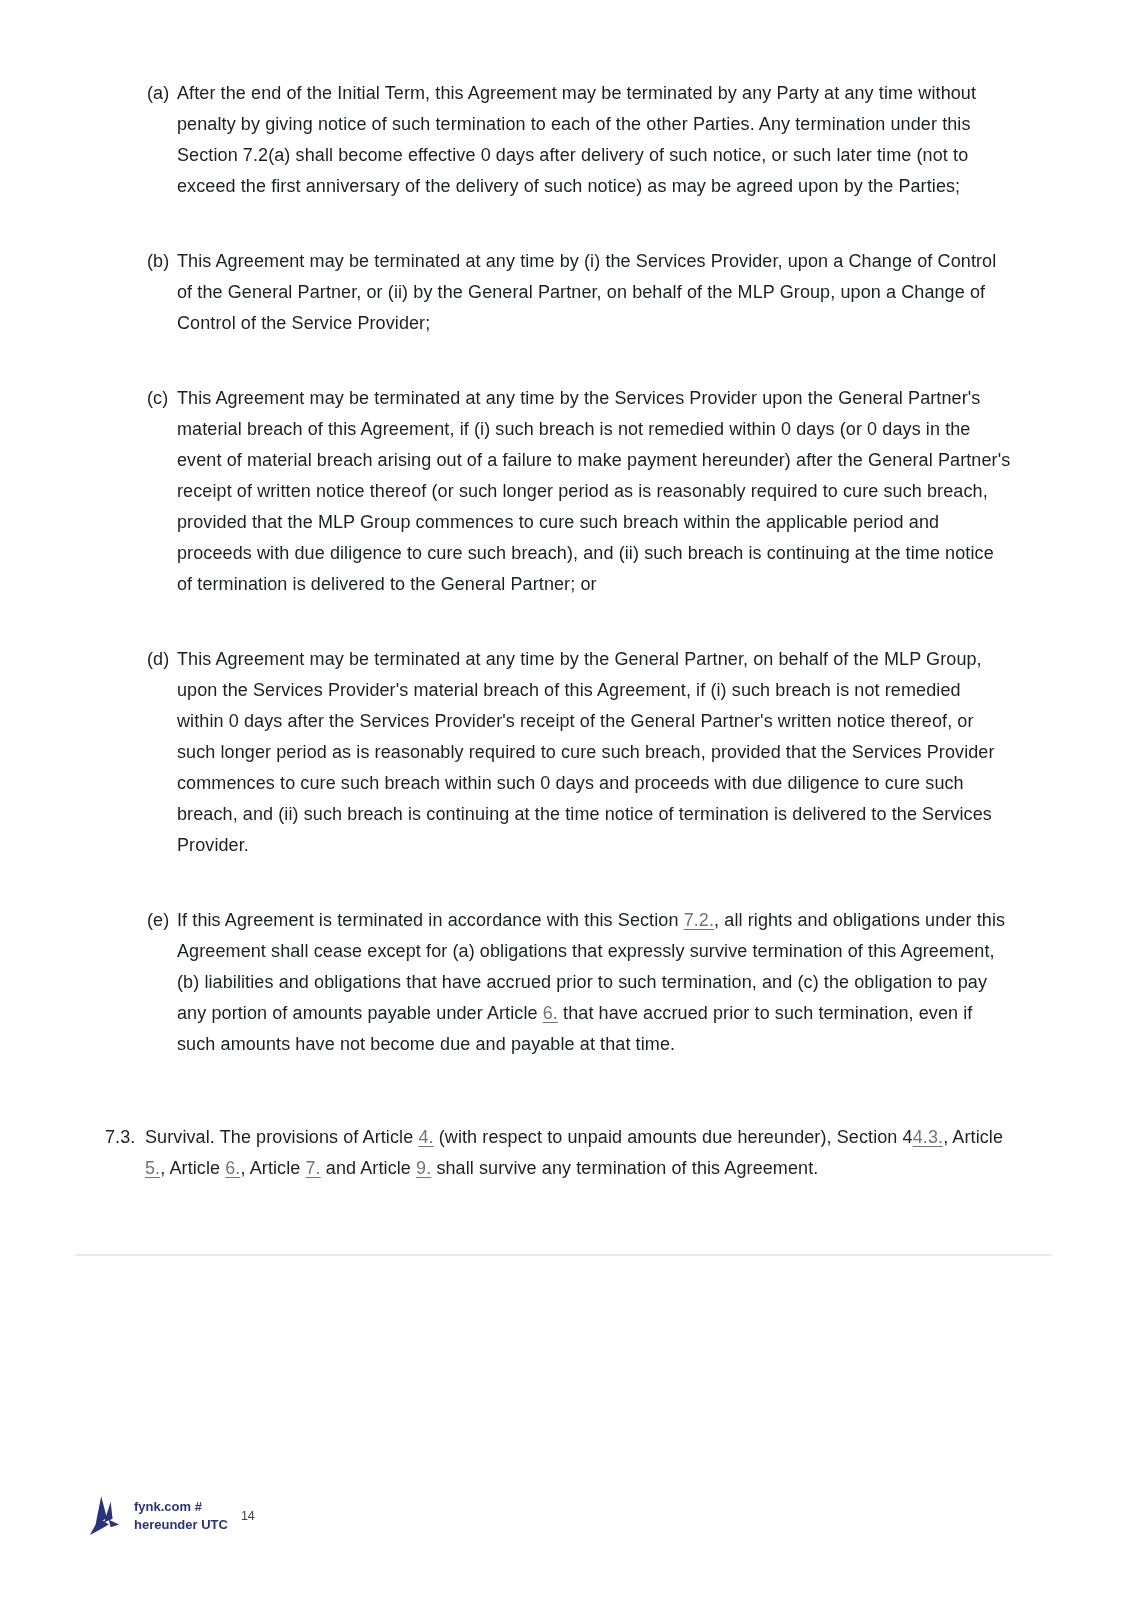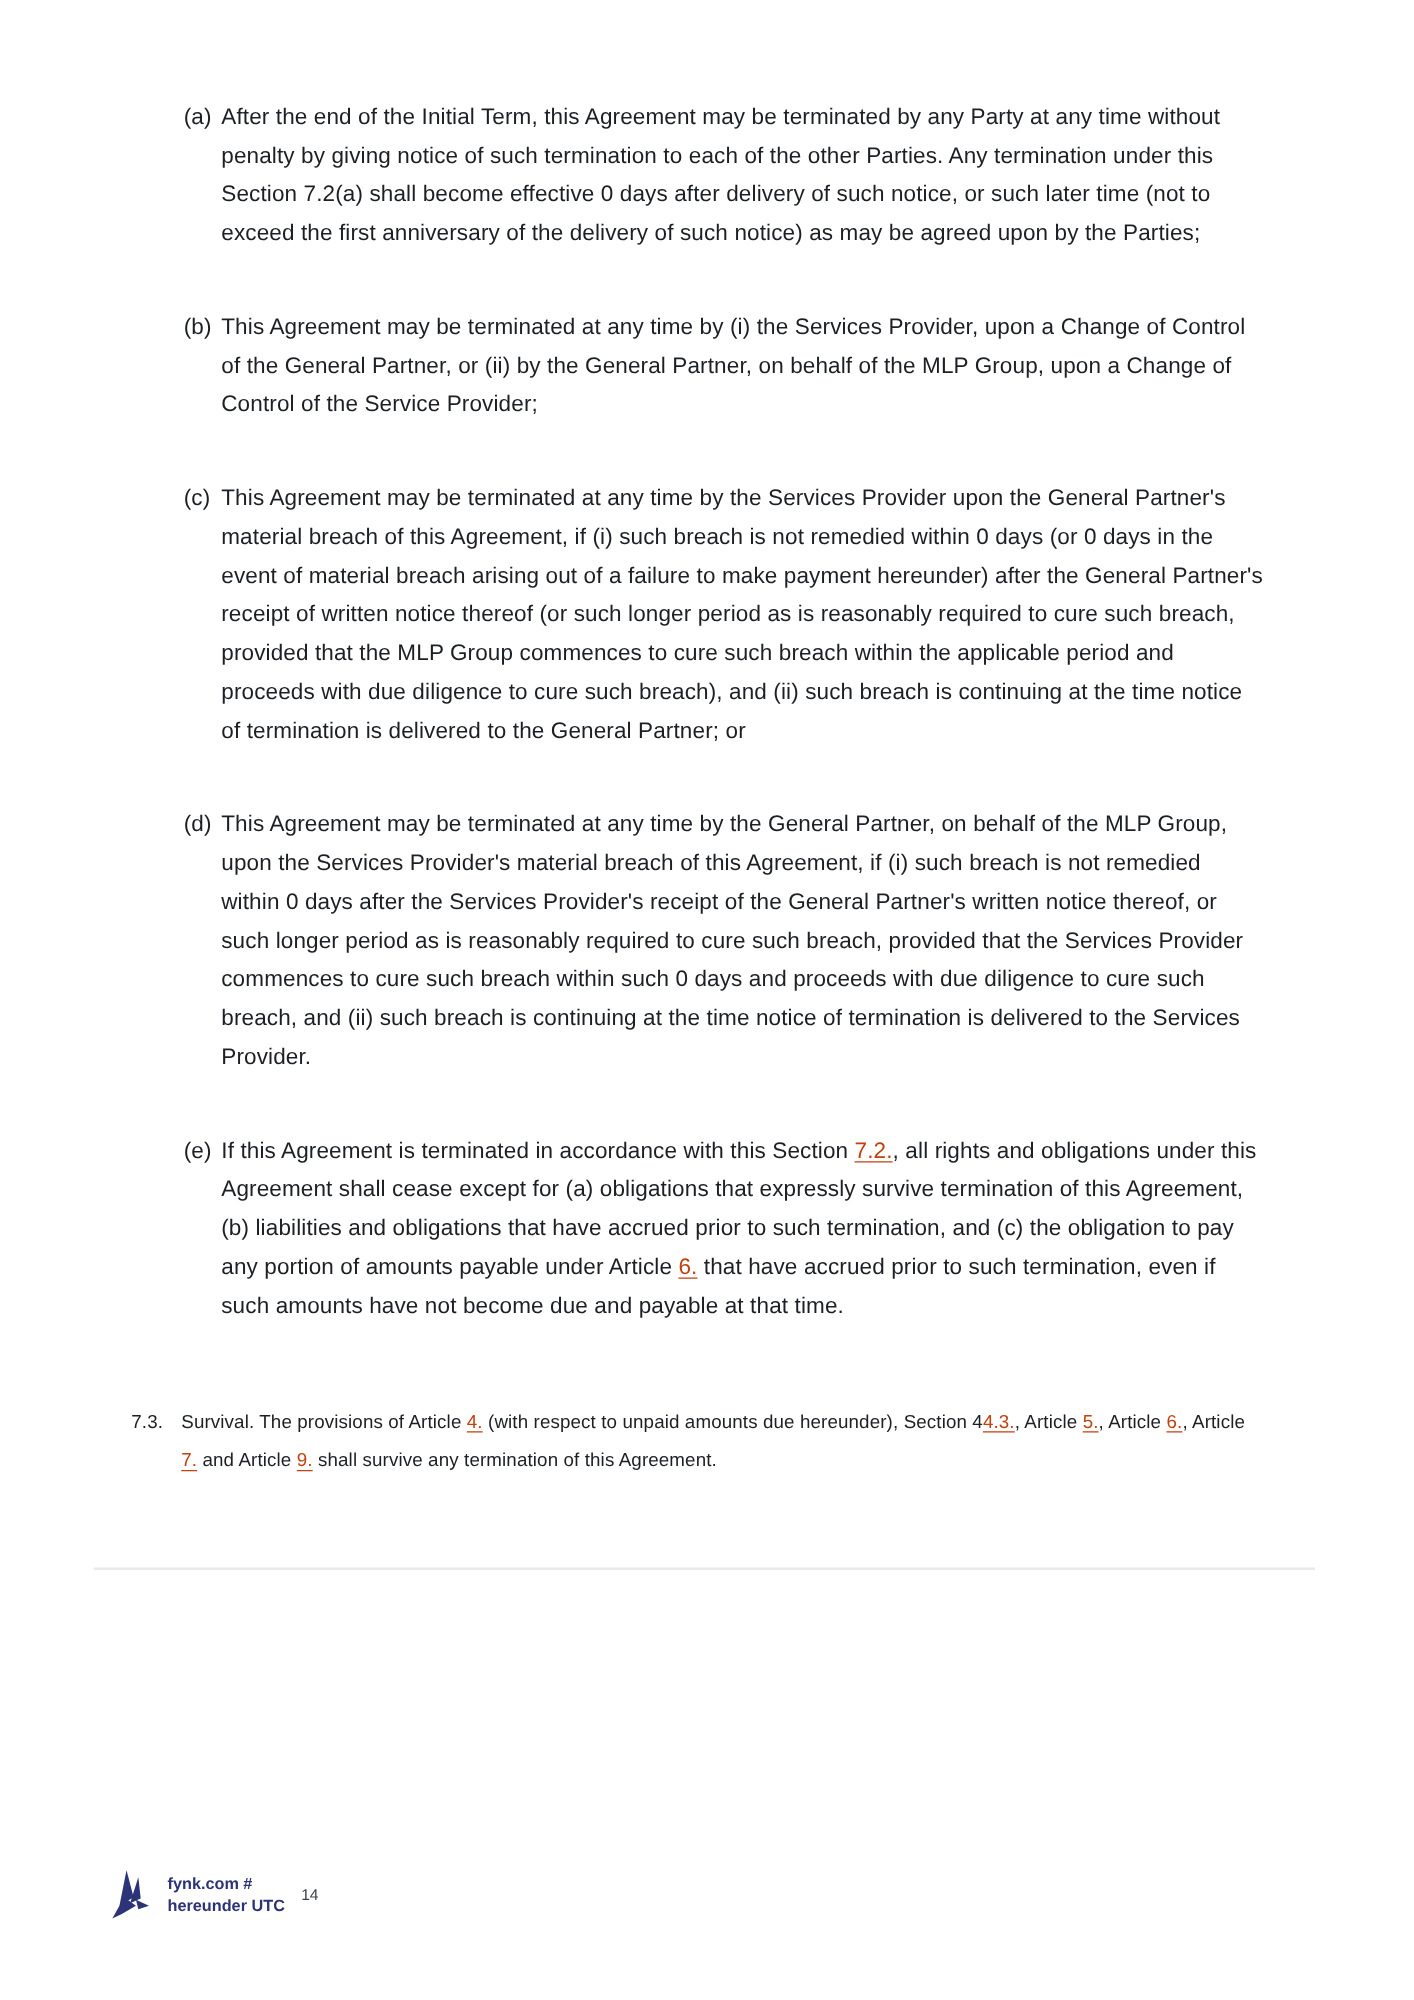--- a/index.html
+++ b/index.html
@@ -21,28 +21,28 @@
     margin: 0 0 44px 42px;
     font-size: 18px;
     line-height: 31px;
     letter-spacing: 0.1px;
   }
   .clause .label { flex: 0 0 30px; }
   .clause .body  { flex: 1; }
   .section {
     display: flex;
     margin: 62px 0 3px 0;
-    font-size: 15px;
+    font-size: 18px;
     line-height: 31px;
     letter-spacing: 0.1px;
   }
   .section .label { flex: 0 0 40px; }
   .section .body  { flex: 1; }
   a.doclink {
-    color: #c2410c;
+    color: #737373;
     text-decoration: underline;
     text-underline-offset: 3px;
     cursor: pointer;
   }
   hr.divider {
     border: none;
     border-top: 2px solid #e8eaef;
     margin: 70px -41px 0 -30px;
   }
   footer {

